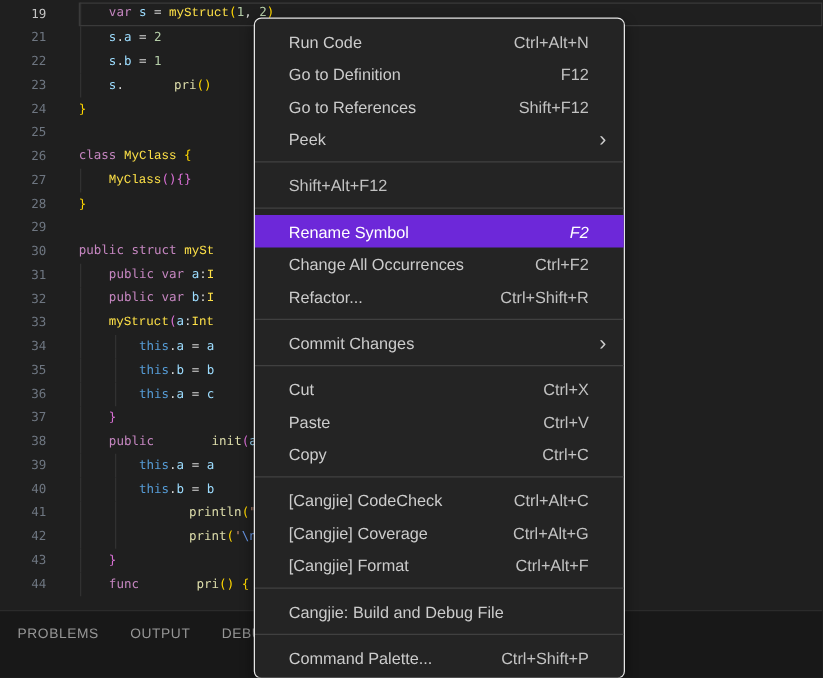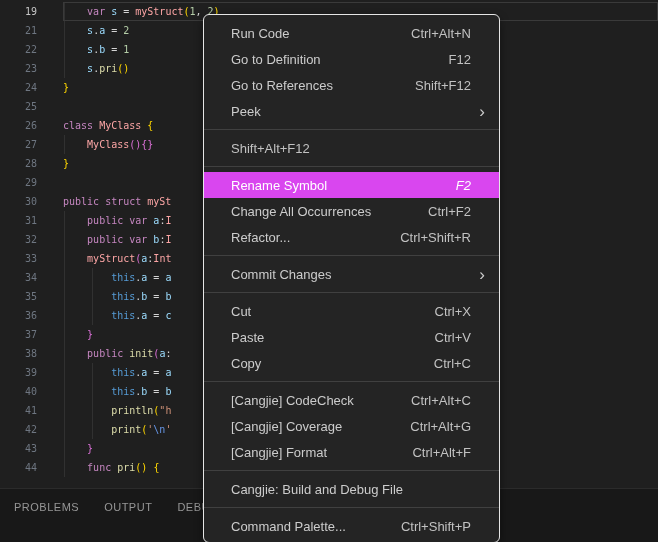--- a/index.html
+++ b/index.html
@@ -12,22 +12,22 @@
   .code-row{
     position:relative;height:19px;display:flex;
     font-family:"DejaVu Sans Mono",monospace;font-size:10px;line-height:19px;align-items:flex-end;
   }
   .ln{width:37px;flex:none;text-align:right;color:#6e7681;user-select:none;}
   .code{margin-left:26px;flex:none;white-space:pre;color:#d4d4d4;}
   .guide{position:absolute;top:0;bottom:0;width:1px;background:#313131;}
   .current-box{position:absolute;left:63px;right:0;top:0;bottom:0;border:1px solid #3a3a3a;pointer-events:none;}
   .code-row.current .ln{color:#c6c6c6;}
   
-  .tk-kw{color:#C586C0;} .tk-th{color:#569CD6;} .tk-ty{color:#fca5a5;}
-  .tk-vr{color:#9CDCFE;} .tk-nu{color:#B5CEA8;} .tk-fn{color:#DCDCAA;}
+  .tk-kw{color:#C586C0;} .tk-th{color:#569CD6;} .tk-ty{color:#fde047;font-family:Liberation Mono, monospace;}
+  .tk-vr{color:#9CDCFE;} .tk-nu{color:#B5CEA8;} .tk-fn{color:#DCDCAA;margin-left:40px;}
   .tk-st{color:#CE9178;} .tk-es{color:#6796E6;} .tk-b1{color:#FFD700;}
   .tk-b2{color:#DA70D6;} .tk-pl{color:#D4D4D4;}
   
   #panel{
     position:absolute;left:0;right:0;top:488px;bottom:0;
     background:#181818;border-top:1px solid #2b2b2b;z-index:5;
   }
   .panel-tabs{display:flex;gap:25px;padding:12px 0 0 14px;}
   .panel-tab{font-size:11px;letter-spacing:0.5px;color:#969696;cursor:pointer;white-space:nowrap;}
   
@@ -36,21 +36,21 @@
     background:#242424;border:1px solid #e5e5e5;border-radius:6px;
     box-shadow:0 4px 10px rgba(0,0,0,0.45);
     padding:5px 0 3px 0;z-index:10;
   }
   .menu-item{
     height:26px;display:flex;align-items:center;justify-content:space-between;
     padding:0 13px 0 27px;font-size:13px;color:#cccccc;cursor:default;white-space:nowrap;
   }
   .menu-item .shortcut{color:#c2c2c2;margin-right:15px;}
   .menu-item .chevron{color:#cccccc;font-size:17px;line-height:1;margin-right:1px;}
-  .menu-item.selected{background:#d946ef;color:#ffffff;}
+  .menu-item.selected{background:#6d28d9;color:#ffffff;}
   .menu-item.selected .shortcut{color:#ffffff;font-style:italic;}
   .menu-sep{height:1px;background:#404040;margin:5px 0;}
 </style>
 </head>
 <body>
 
 <div id="editor">
     <div class="code-row current">
       <div class="guide" style="left: 63.5px;"></div>
       <div class="current-box"></div>

